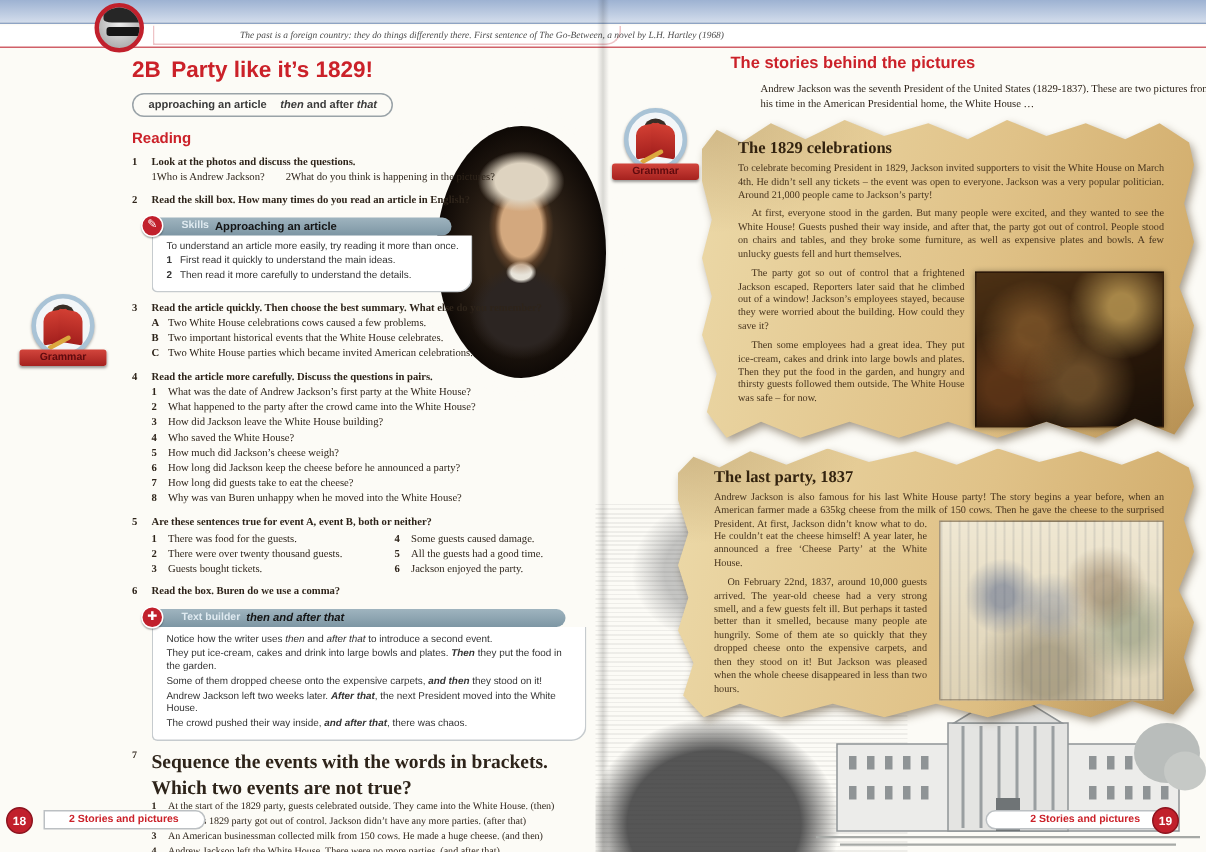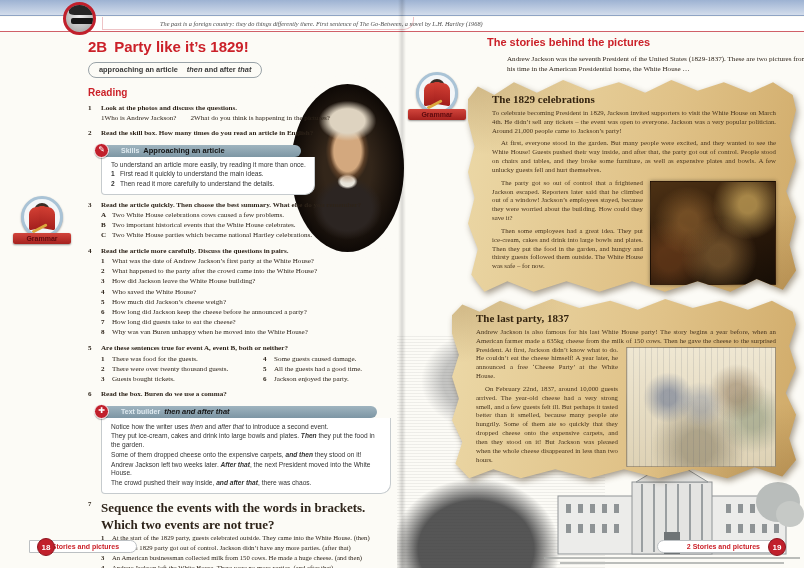--- a/index.html
+++ b/index.html
@@ -51,21 +51,21 @@
   .box-title{color:#141414;font-weight:bold;font-size:7.5px;white-space:nowrap;}
   .box-body{border:1px solid #c6cbce;border-top:none;background:#fff;padding:4px 8px 5px 9px;
         font-size:6.6px;color:#333;line-height:1.32;border-radius:0 0 10px 4px;}
   .box-body .sub .sn{width:9px;}
   .tbe{font-weight:bold;font-style:italic;}
   .tb-line{margin-top:1px;}
   
   .pgnum{position:absolute;top:538px;width:18px;height:18px;border-radius:50%;background:#c1202c;
         border:1px solid #8d141f;color:#fff;font-family:"Liberation Sans",sans-serif;font-weight:bold;
         font-size:8px;display:flex;align-items:center;justify-content:center;z-index:6;}
-  .pg-left{left:37px;}  .pg-right{right:18px;}
+  .pg-left{left:4px;}  .pg-right{right:18px;}
   .foot-pill{position:absolute;top:540px;height:13px;border:1px solid #bcc0c3;background:#fff;
         display:flex;align-items:center;font-family:"Liberation Sans",sans-serif;font-weight:bold;
         font-size:7px;color:#cb2129;z-index:5;}
   .fp-left{left:29px;width:108px;border-radius:0 8px 8px 0;padding-left:16px;}
   .fp-right{right:27px;width:120px;border-radius:8px 0 0 8px;justify-content:flex-end;padding-right:16px;}
   
   .badge{position:absolute;width:58px;text-align:center;z-index:6;}
   .bg-left{left:13px;top:196px;} .bg-right{left:408px;top:72px;}
   .badge-circle{width:42px;height:42px;margin:0 auto;border-radius:50%;background:#f3f6f8;
         border:3px solid #a9c3d6;position:relative;overflow:hidden;box-shadow:0 1px 2px rgba(0,0,0,.35);}
@@ -209,21 +209,21 @@
         <div class="sub">
             <span class="sn" data-name="option-letter">A</span>
             <span data-name="option-text">Two White House celebrations cows caused a few problems.</span>
           </div>
         <div class="sub">
             <span class="sn" data-name="option-letter">B</span>
             <span data-name="option-text">Two important historical events that the White House celebrates.</span>
           </div>
         <div class="sub">
             <span class="sn" data-name="option-letter">C</span>
-            <span data-name="option-text">Two White House parties which became national Hartley celebrations.</span>
+            <span data-name="option-text">Two White House parties which became invited American celebrations.</span>
           </div>
       </div>
     </div>
 
     <div class="ex" data-name="exercise-4">
       <span class="n" data-name="exercise-4-number">4</span>
       <div class="body">
         <div class="ex-head" data-name="exercise-4-head">Read the article more carefully. Discuss the questions in pairs.</div>
         <div class="sub">
             <span class="sn" data-name="item-number">1</span>

